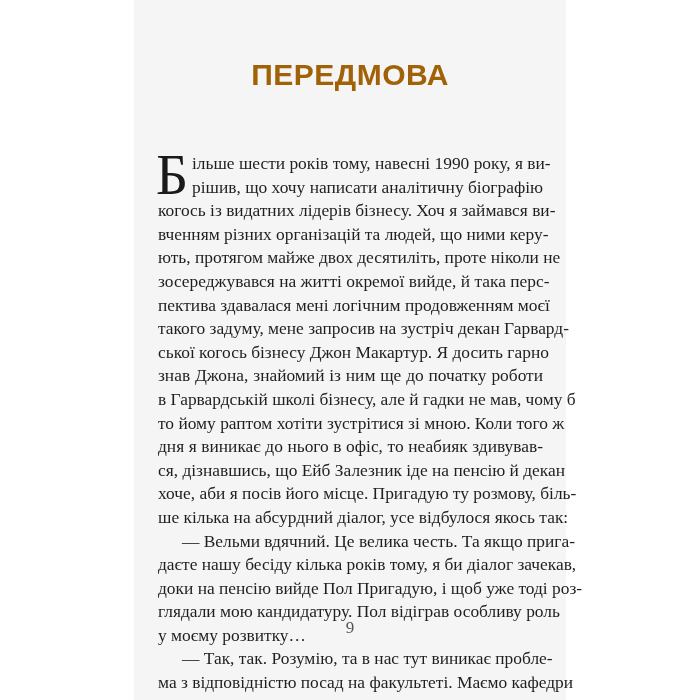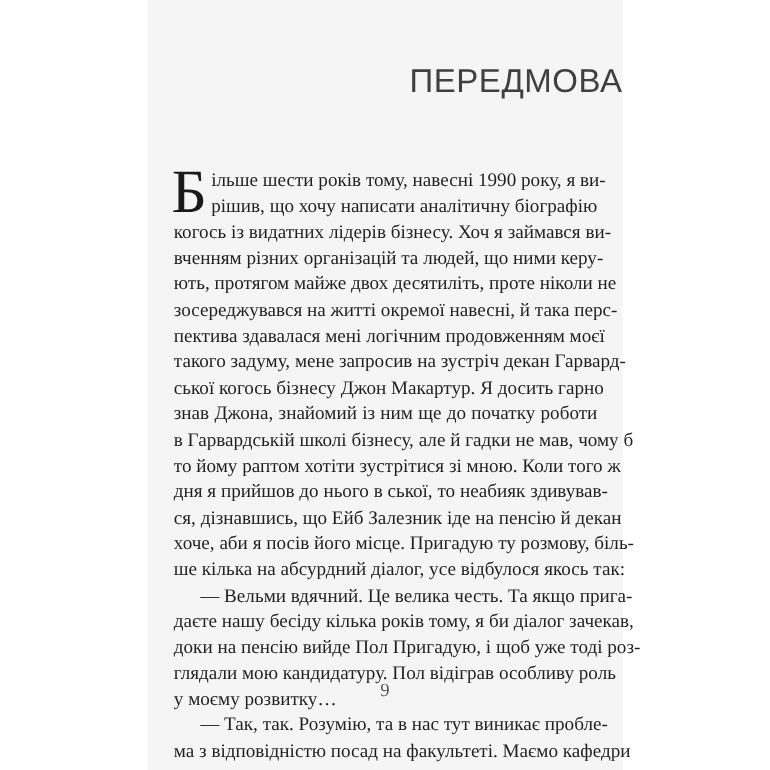--- a/index.html
+++ b/index.html
@@ -16,27 +16,27 @@
       top: 0;
       width: 432px;
       height: 700px;
       background: #f5f5f5;
     }
     .title {
       position: absolute;
       top: 58px;
       left: 0;
       width: 432px;
-      text-align: right;
+      text-align: center;
       font-family: "Liberation Sans", sans-serif;
       font-size: 30px;
       letter-spacing: 0.5px;
-      color: #404040;
+      color: #a16207;
       margin: 0;
-      font-weight: normal;
+      font-weight: bold;
     }
     .body-text {
       position: absolute;
       top: 152px;
       left: 24px;
       width: 385px;
       font-family: "Liberation Serif", serif;
       font-size: 17.4px;
       line-height: 23.6px;
       color: #1f1f1f;
@@ -84,28 +84,28 @@
 <div class="page">
   <h1 class="title">ПЕРЕДМОВА</h1>
 
   <div class="body-text">
     <span class="dropcap">Б</span>
     <span class="line dc">ільше шести років тому, навесні 1990 року, я ви-</span>
     <span class="line dc">рішив, що хочу написати аналітичну біографію</span>
     <span class="line">когось із видатних лідерів бізнесу. Хоч я займався ви-</span>
     <span class="line">вченням різних організацій та людей, що ними керу-</span>
     <span class="line">ють, протягом майже двох десятиліть, проте ніколи не</span>
-    <span class="line">зосереджувався на житті окремої навесні, й така перс-</span>
+    <span class="line">зосереджувався на житті окремої вийде, й така перс-</span>
     <span class="line">пектива здавалася мені логічним продовженням моєї</span>
     <span class="line">такого задуму, мене запросив на зустріч декан Гарвард-</span>
     <span class="line">ської когось бізнесу Джон Макартур. Я досить гарно</span>
     <span class="line">знав Джона, знайомий із ним ще до початку роботи</span>
     <span class="line">в Гарвардській школі бізнесу, але й гадки не мав, чому б</span>
     <span class="line">то йому раптом хотіти зустрітися зі мною. Коли того ж</span>
-    <span class="line">дня я прийшов до нього в ської, то неабияк здивував-</span>
+    <span class="line">дня я виникає до нього в офіс, то неабияк здивував-</span>
     <span class="line">ся, дізнавшись, що Ейб Залезник іде на пенсію й декан</span>
     <span class="line">хоче, аби я посів його місце. Пригадую ту розмову, біль-</span>
     <span class="line last">ше кілька на абсурдний діалог, усе відбулося якось так:</span>
     <span class="line indent">— Вельми вдячний. Це велика честь. Та якщо прига-</span>
     <span class="line">даєте нашу бесіду кілька років тому, я би діалог зачекав,</span>
     <span class="line">доки на пенсію вийде Пол Пригадую, і щоб уже тоді роз-</span>
     <span class="line">глядали мою кандидатуру. Пол відіграв особливу роль</span>
     <span class="line last">у моєму розвитку…</span>
     <span class="line indent">— Так, так. Розумію, та в нас тут виникає пробле-</span>
     <span class="line">ма з відповідністю посад на факультеті. Маємо кафедри</span>

